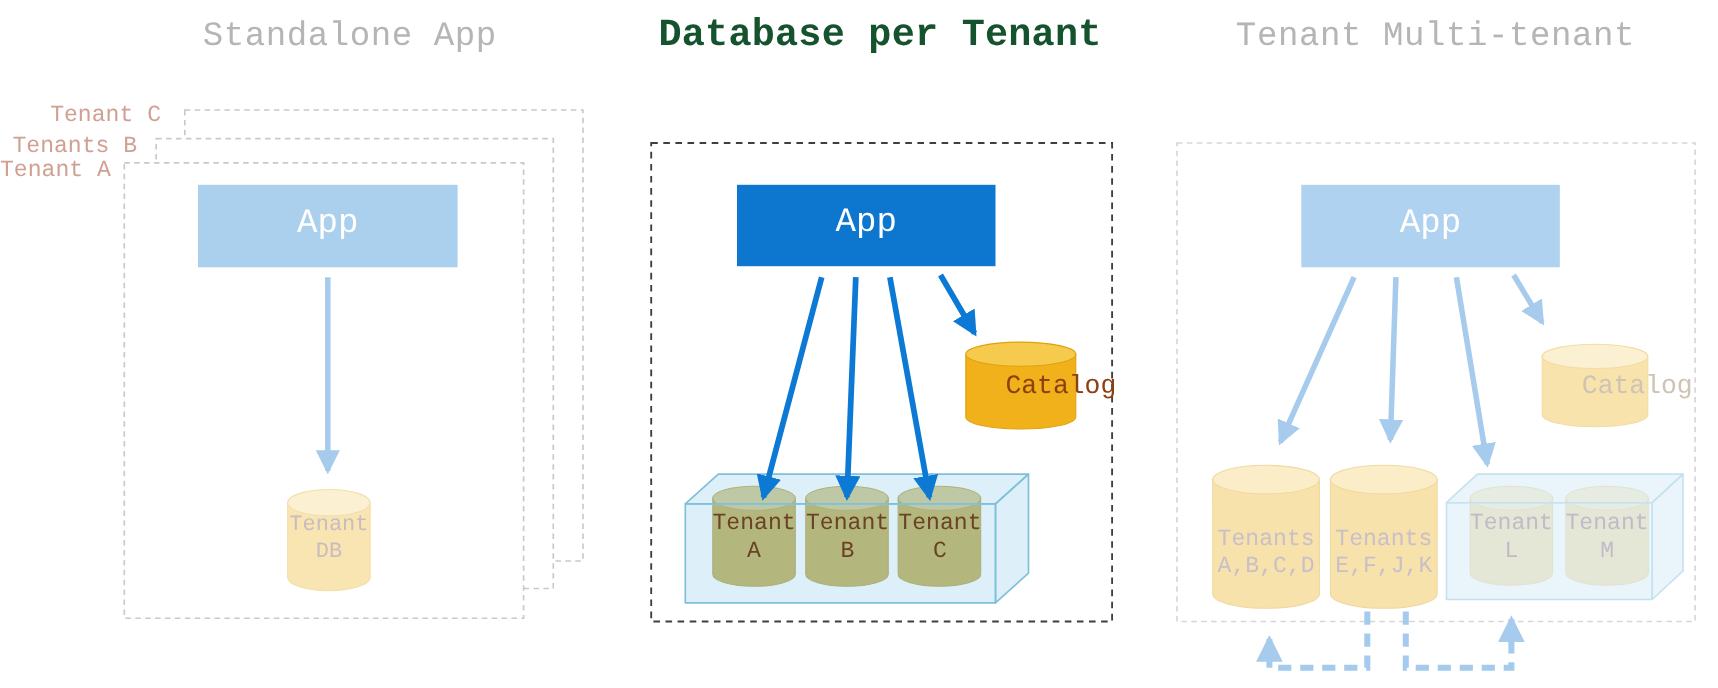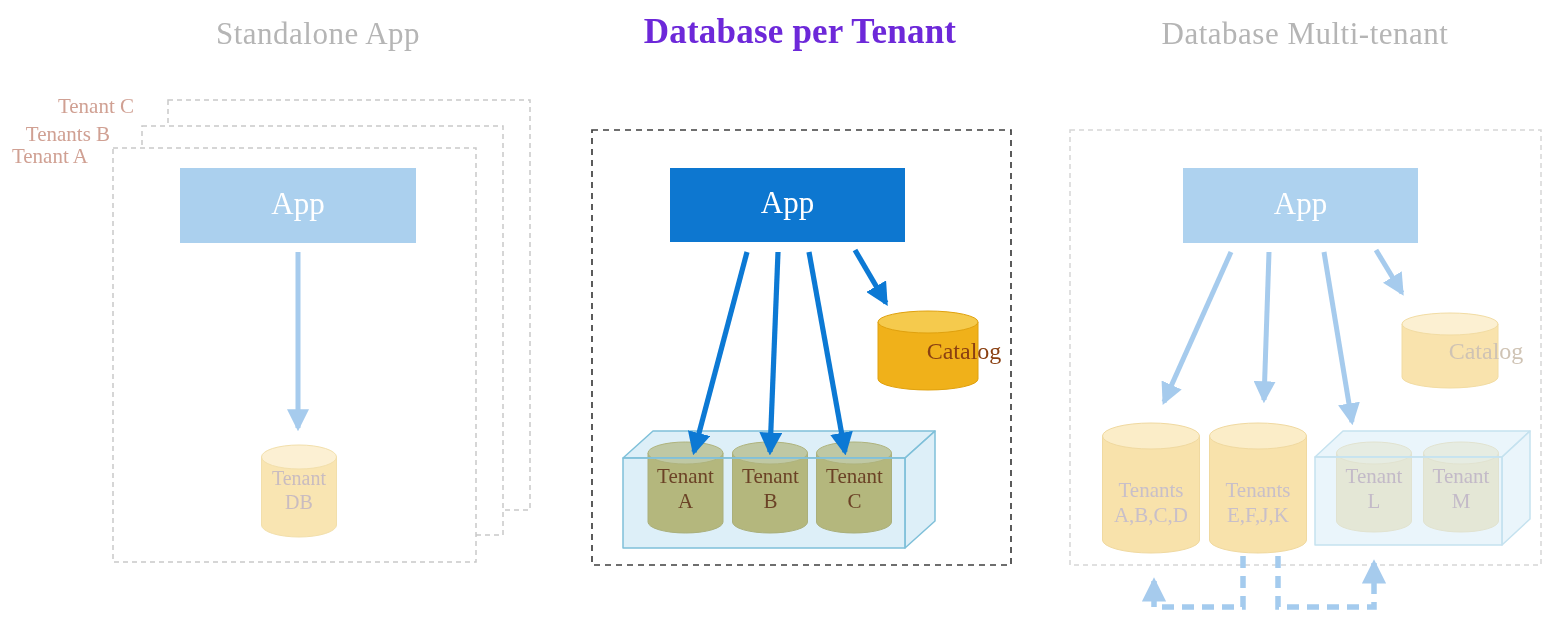--- a/index.html
+++ b/index.html
@@ -1,23 +1,23 @@
 <!DOCTYPE html>
 <html><head>
 <meta charset="utf-8">
 <style>
   html,body{margin:0;padding:0;background:#fff;}
   .stage{
     position:relative;width:1562px;height:625px;background:#ffffff;
-    font-family:Liberation Serif, serif;overflow:hidden;
+    font-family:Liberation Mono, monospace;overflow:hidden;
   }
   .layer{position:absolute;left:0;top:0;}
   .txt{position:absolute;white-space:nowrap;}
   .panel-title{text-align:center;font-size:31px;font-weight:300;color:#b5b5b5;letter-spacing:.5px;}
-  .panel-title-bold{font-size:35px;font-weight:900;color:#6d28d9;letter-spacing:.2px;}
+  .panel-title-bold{font-size:35px;font-weight:900;color:#14532d;letter-spacing:.2px;}
   .app-label{text-align:center;font-size:31px;color:#ffffff;font-weight:400;}
   .stack-label{font-size:21px;color:#d0a093;text-align:center;}
   .cyl{text-align:center;font-size:21px;line-height:1.2;white-space:normal;}
   .cyl span{display:block;}
   .catalog-label{text-align:center;font-size:24px;padding-left:36px;}
 </style>
 </head>
 <body>
 
 <div class="stage">
@@ -122,21 +122,21 @@
 
       <g stroke="#a4cbee" stroke-width="5.5" stroke-dasharray="12 8" fill="none">
         <path d="M1243,556 V607 H1154 V581" marker-end="url(#mk-fade)"></path>
         <path d="M1278,556 V607 H1374 V563" marker-end="url(#mk-fade)"></path>
       </g>
     </g>
   </svg>
 
   <div class="txt panel-title" style="left:118px;top:16px;width:400px;">Standalone App</div>
   <div class="txt panel-title panel-title-bold" style="left:570px;top:12px;width:460px;">Database per Tenant</div>
-  <div class="txt panel-title" style="left:1100px;top:16px;width:410px;">Database Multi-tenant</div>
+  <div class="txt panel-title" style="left:1100px;top:16px;width:410px;">Tenant Multi-tenant</div>
 
   <div class="txt stack-label" style="left:36px;top:94px;width:120px;">Tenant C</div>
   <div class="txt stack-label" style="left:8px;top:122px;width:120px;">Tenants B</div>
   <div class="txt stack-label" style="left:0px;top:144px;width:100px;">Tenant A</div>
 
   <div class="txt app-label" style="left:180px;top:186px;width:236px;">App</div>
   <div class="txt app-label" style="left:670px;top:185px;width:235px;">App</div>
   <div class="txt app-label" style="left:1183px;top:186px;width:235px;">App</div>
 
   <div class="txt cyl" style="left:259px;top:466px;width:80px;font-size:20px;color:#c9bcc0;">

